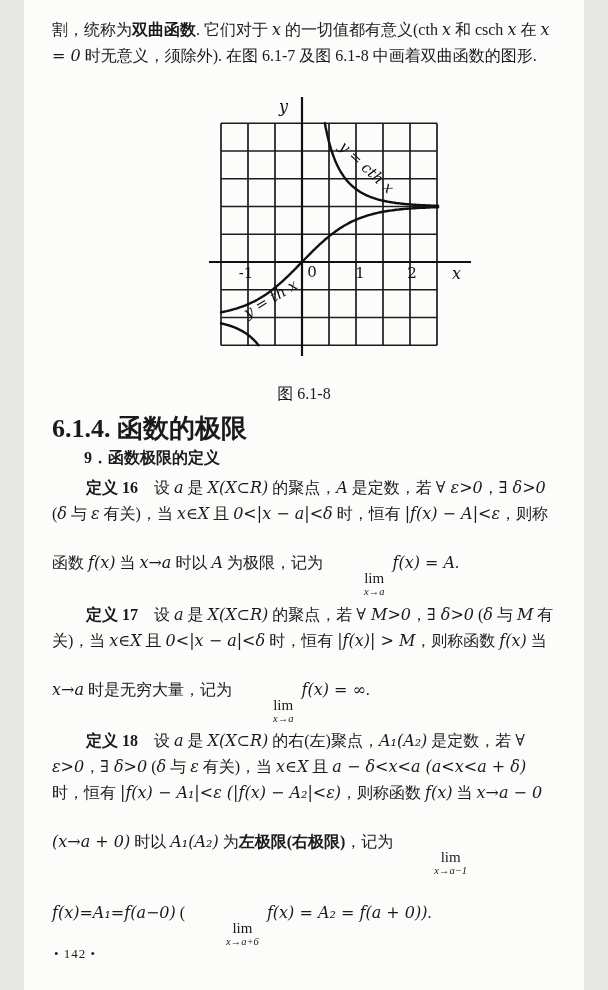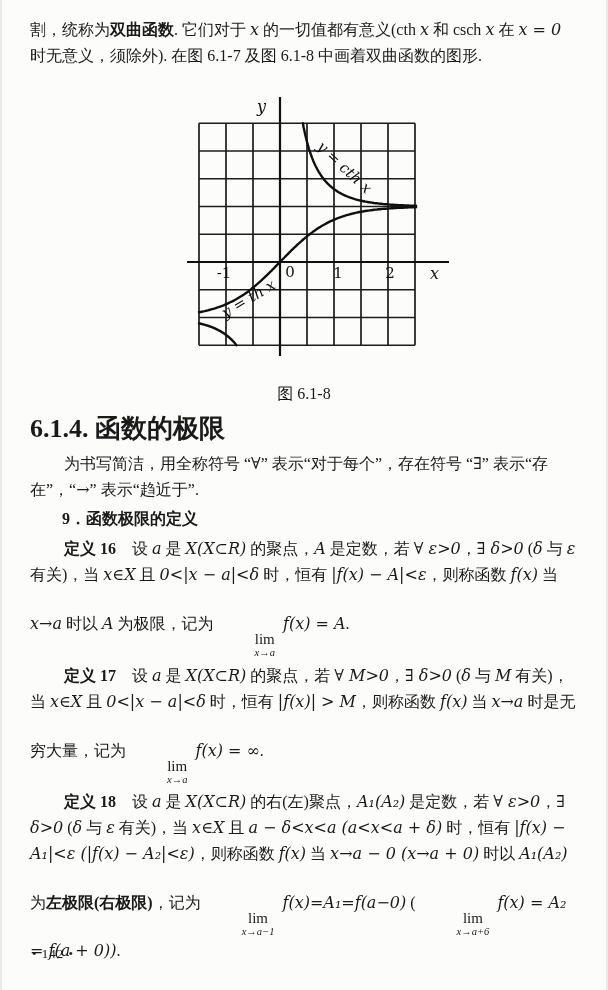--- a/index.html
+++ b/index.html
@@ -1,19 +1,19 @@
 <!DOCTYPE html>
 <html><head>
 <meta charset="utf-8">
 <style>
   html,body{margin:0;padding:0;}
   body{background:#e8e8e6;}
   .page{
     position:relative;
-    width:604px;height:990px;
+    width:560px;height:990px;
     margin:0 auto;
     background:#fcfcfa;
     color:#1a1a1a;
     font-family:"Liberation Serif","DejaVu Serif",serif;
     font-size:16px;line-height:26px;
     overflow:hidden;
   }
   .body-text{margin:0 26px 0 28px;}
   p{margin:0;}
   .seg-n{font-style:normal;}
@@ -87,21 +87,20 @@
       <text class="fig-curve-label" transform="translate(339,171) rotate(43)" text-anchor="middle">y = cth x</text>
       <text class="fig-curve-label" transform="translate(249,303) rotate(-31)" text-anchor="middle">y = th x</text>
     </svg>
   </div>
 
   <p class="caption">图  6.1-8</p>
 
 
   <h2 class="section-heading">6.1.4. 函数的极限</h2>
 
-  <p class="body-text notation"><span class="seg-n">为书写简洁，用全称符号 “</span><span class="seg-m">∀</span><span class="seg-n">” 表示“对于每个”，存在符号 “</span><span class="seg-m">∃</span><span class="seg-n">” 表示“存在”，“</span><span class="seg-m">→</span><span class="seg-n">” 表示“趋近于”.</span></p>
 
   <p class="subheading">9．函数极限的定义</p>
 
   <p class="body-text definition"><span class="seg-b">定义 16</span><span class="seg-n">　设 </span><span class="seg-m">a</span><span class="seg-n"> 是 </span><span class="seg-m">X(X⊂R)</span><span class="seg-n"> 的聚点，</span><span class="seg-m">A</span><span class="seg-n"> 是定数，若 </span><span class="seg-m">∀ ε&gt;0</span><span class="seg-n">，</span><span class="seg-m">∃ δ&gt;0</span><span class="seg-n"> (</span><span class="seg-m">δ</span><span class="seg-n"> 与 </span><span class="seg-m">ε</span><span class="seg-n"> 有关)，当 </span><span class="seg-m">x∈X</span><span class="seg-n"> 且 </span><span class="seg-m">0&lt;|x − a|&lt;δ</span><span class="seg-n"> 时，恒有 </span><span class="seg-m">|f(x) − A|&lt;ε</span><span class="seg-n">，则称函数 </span><span class="seg-m">f(x)</span><span class="seg-n"> 当 </span><span class="seg-m">x→a</span><span class="seg-n"> 时以 </span><span class="seg-m">A</span><span class="seg-n"> 为极限，记为 </span><span class="lim">
         <span class="top">lim</span>
         <span class="bot">x→a</span>
       </span><span class="seg-m"> f(x) = A</span><span class="seg-n">.</span></p>
 
   <p class="body-text definition"><span class="seg-b">定义 17</span><span class="seg-n">　设 </span><span class="seg-m">a</span><span class="seg-n"> 是 </span><span class="seg-m">X(X⊂R)</span><span class="seg-n"> 的聚点，若 </span><span class="seg-m">∀ M&gt;0</span><span class="seg-n">，</span><span class="seg-m">∃ δ&gt;0</span><span class="seg-n"> (</span><span class="seg-m">δ</span><span class="seg-n"> 与 </span><span class="seg-m">M</span><span class="seg-n"> 有关)，当 </span><span class="seg-m">x∈X</span><span class="seg-n"> 且 </span><span class="seg-m">0&lt;|x − a|&lt;δ</span><span class="seg-n"> 时，恒有 </span><span class="seg-m">|f(x)| &gt; M</span><span class="seg-n">，则称函数 </span><span class="seg-m">f(x)</span><span class="seg-n"> 当 </span><span class="seg-m">x→a</span><span class="seg-n"> 时是无穷大量，记为 </span><span class="lim">
         <span class="top">lim</span>

